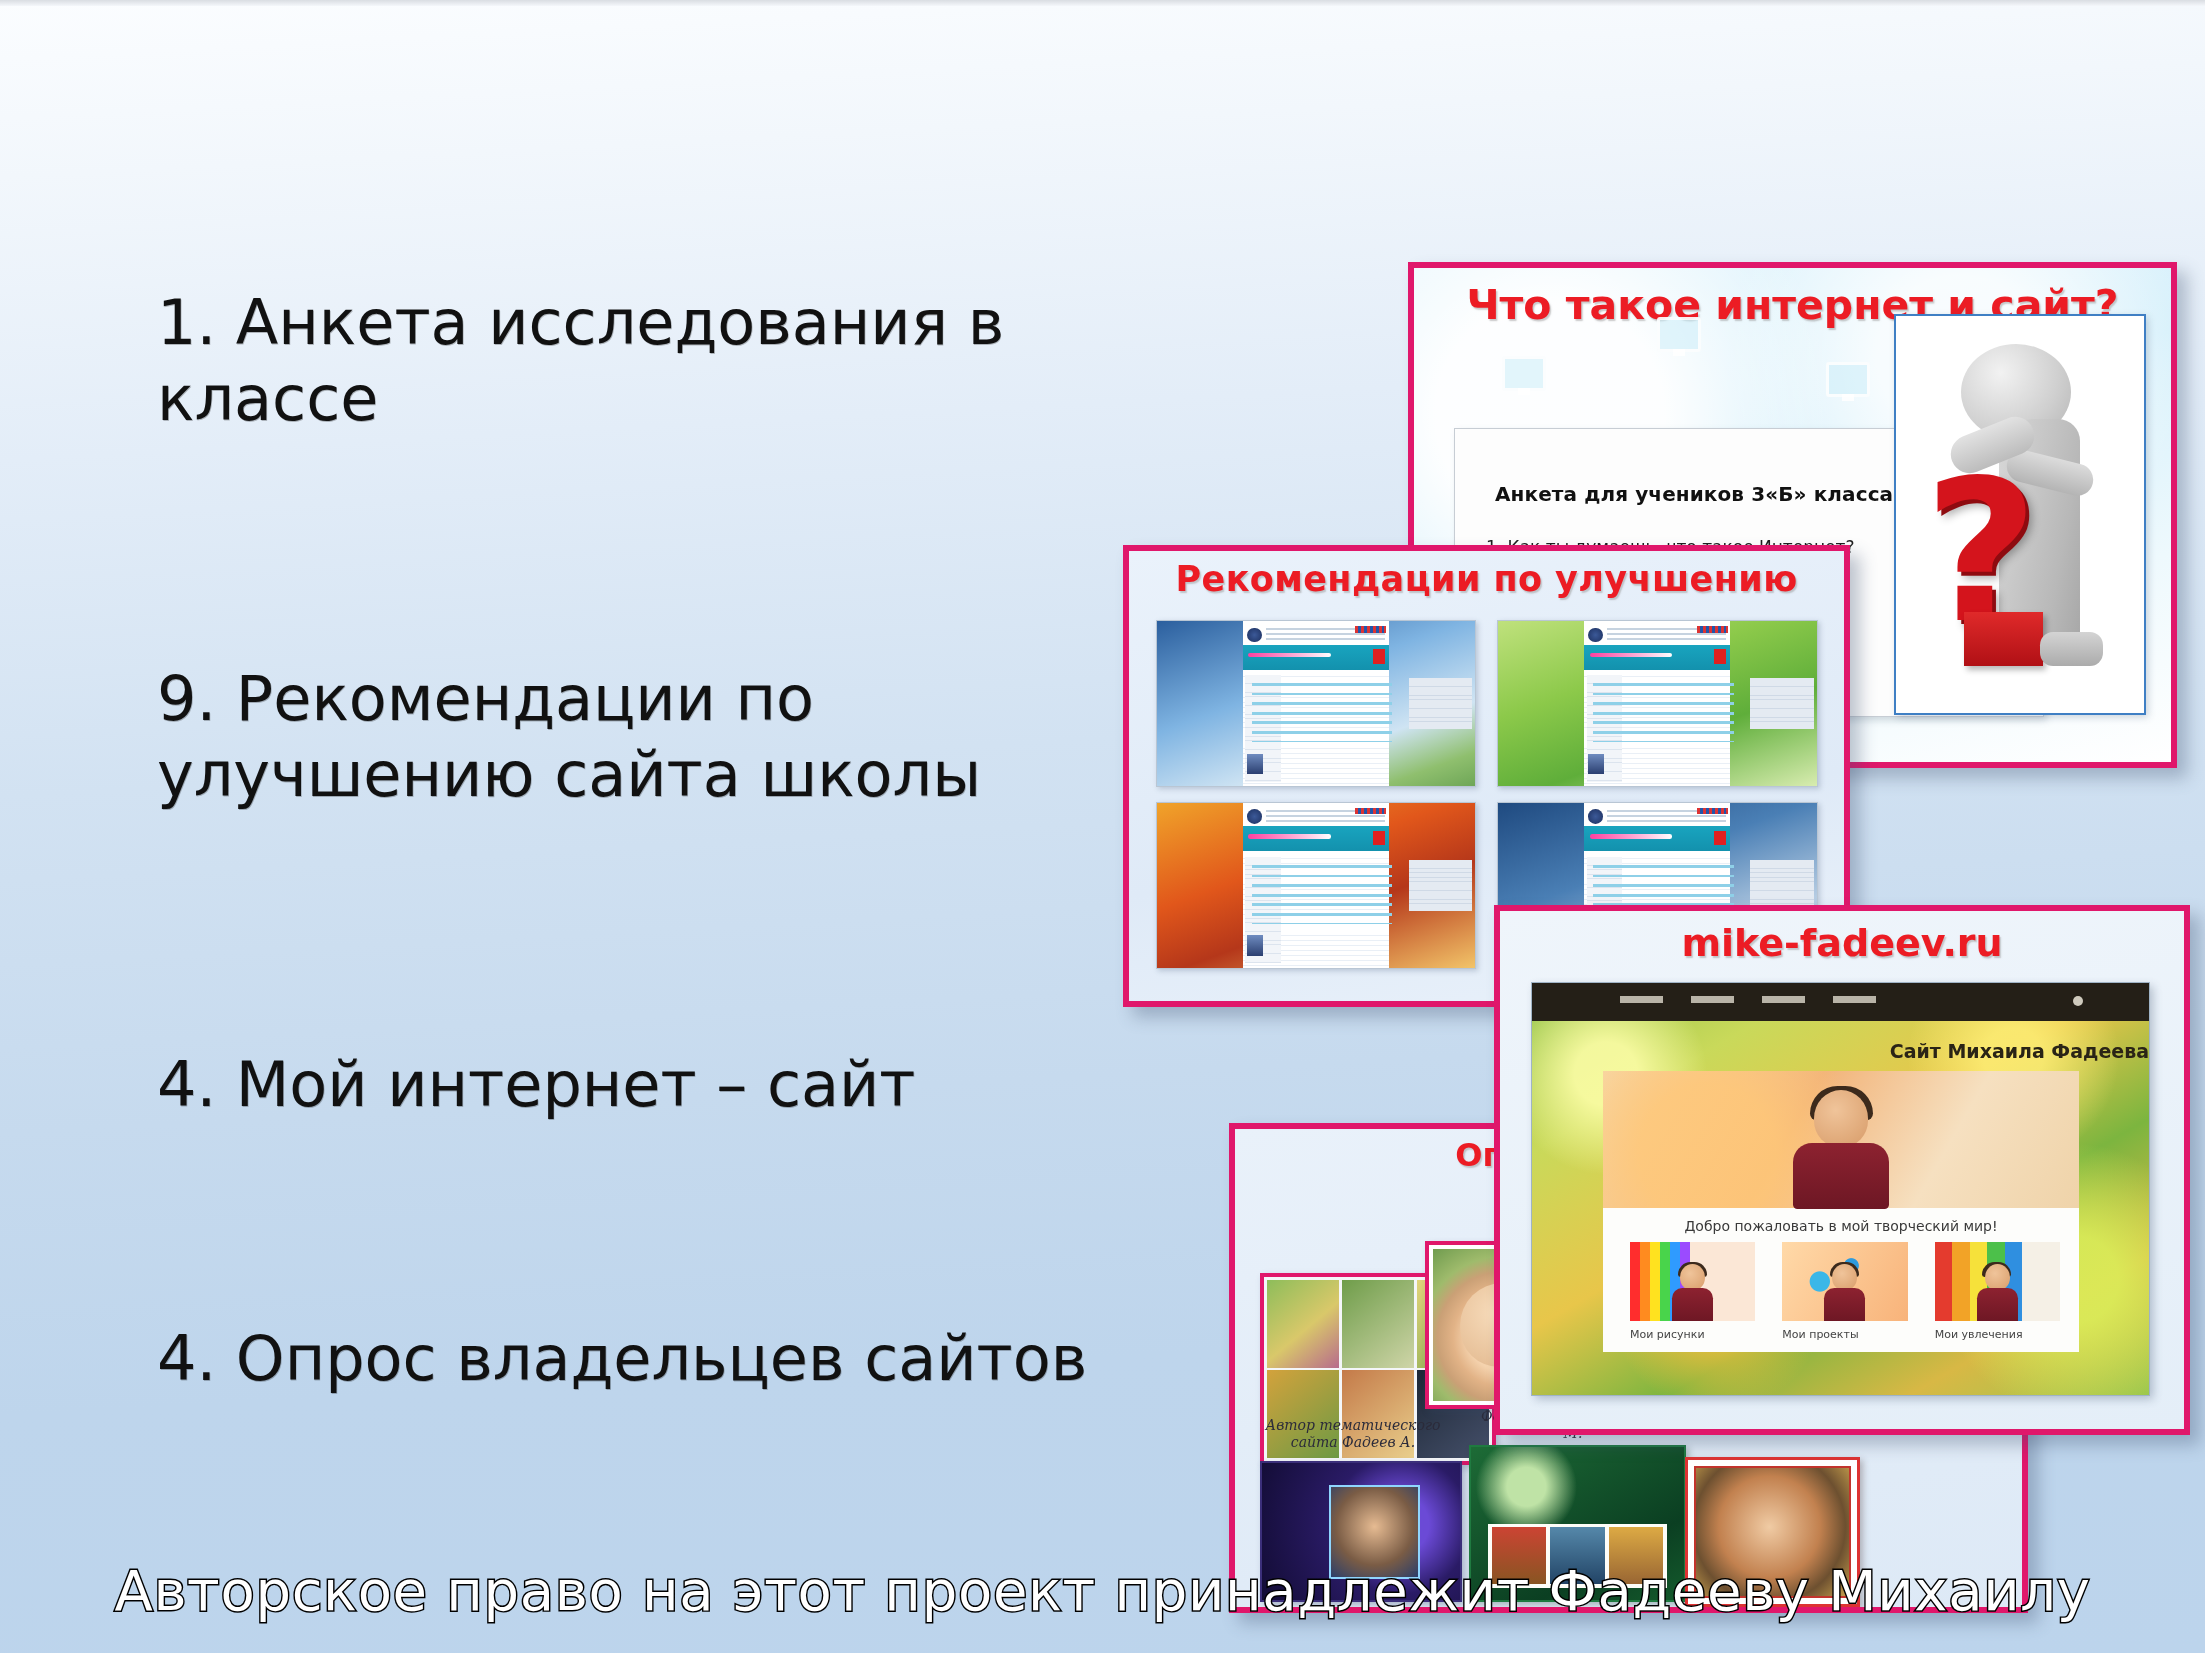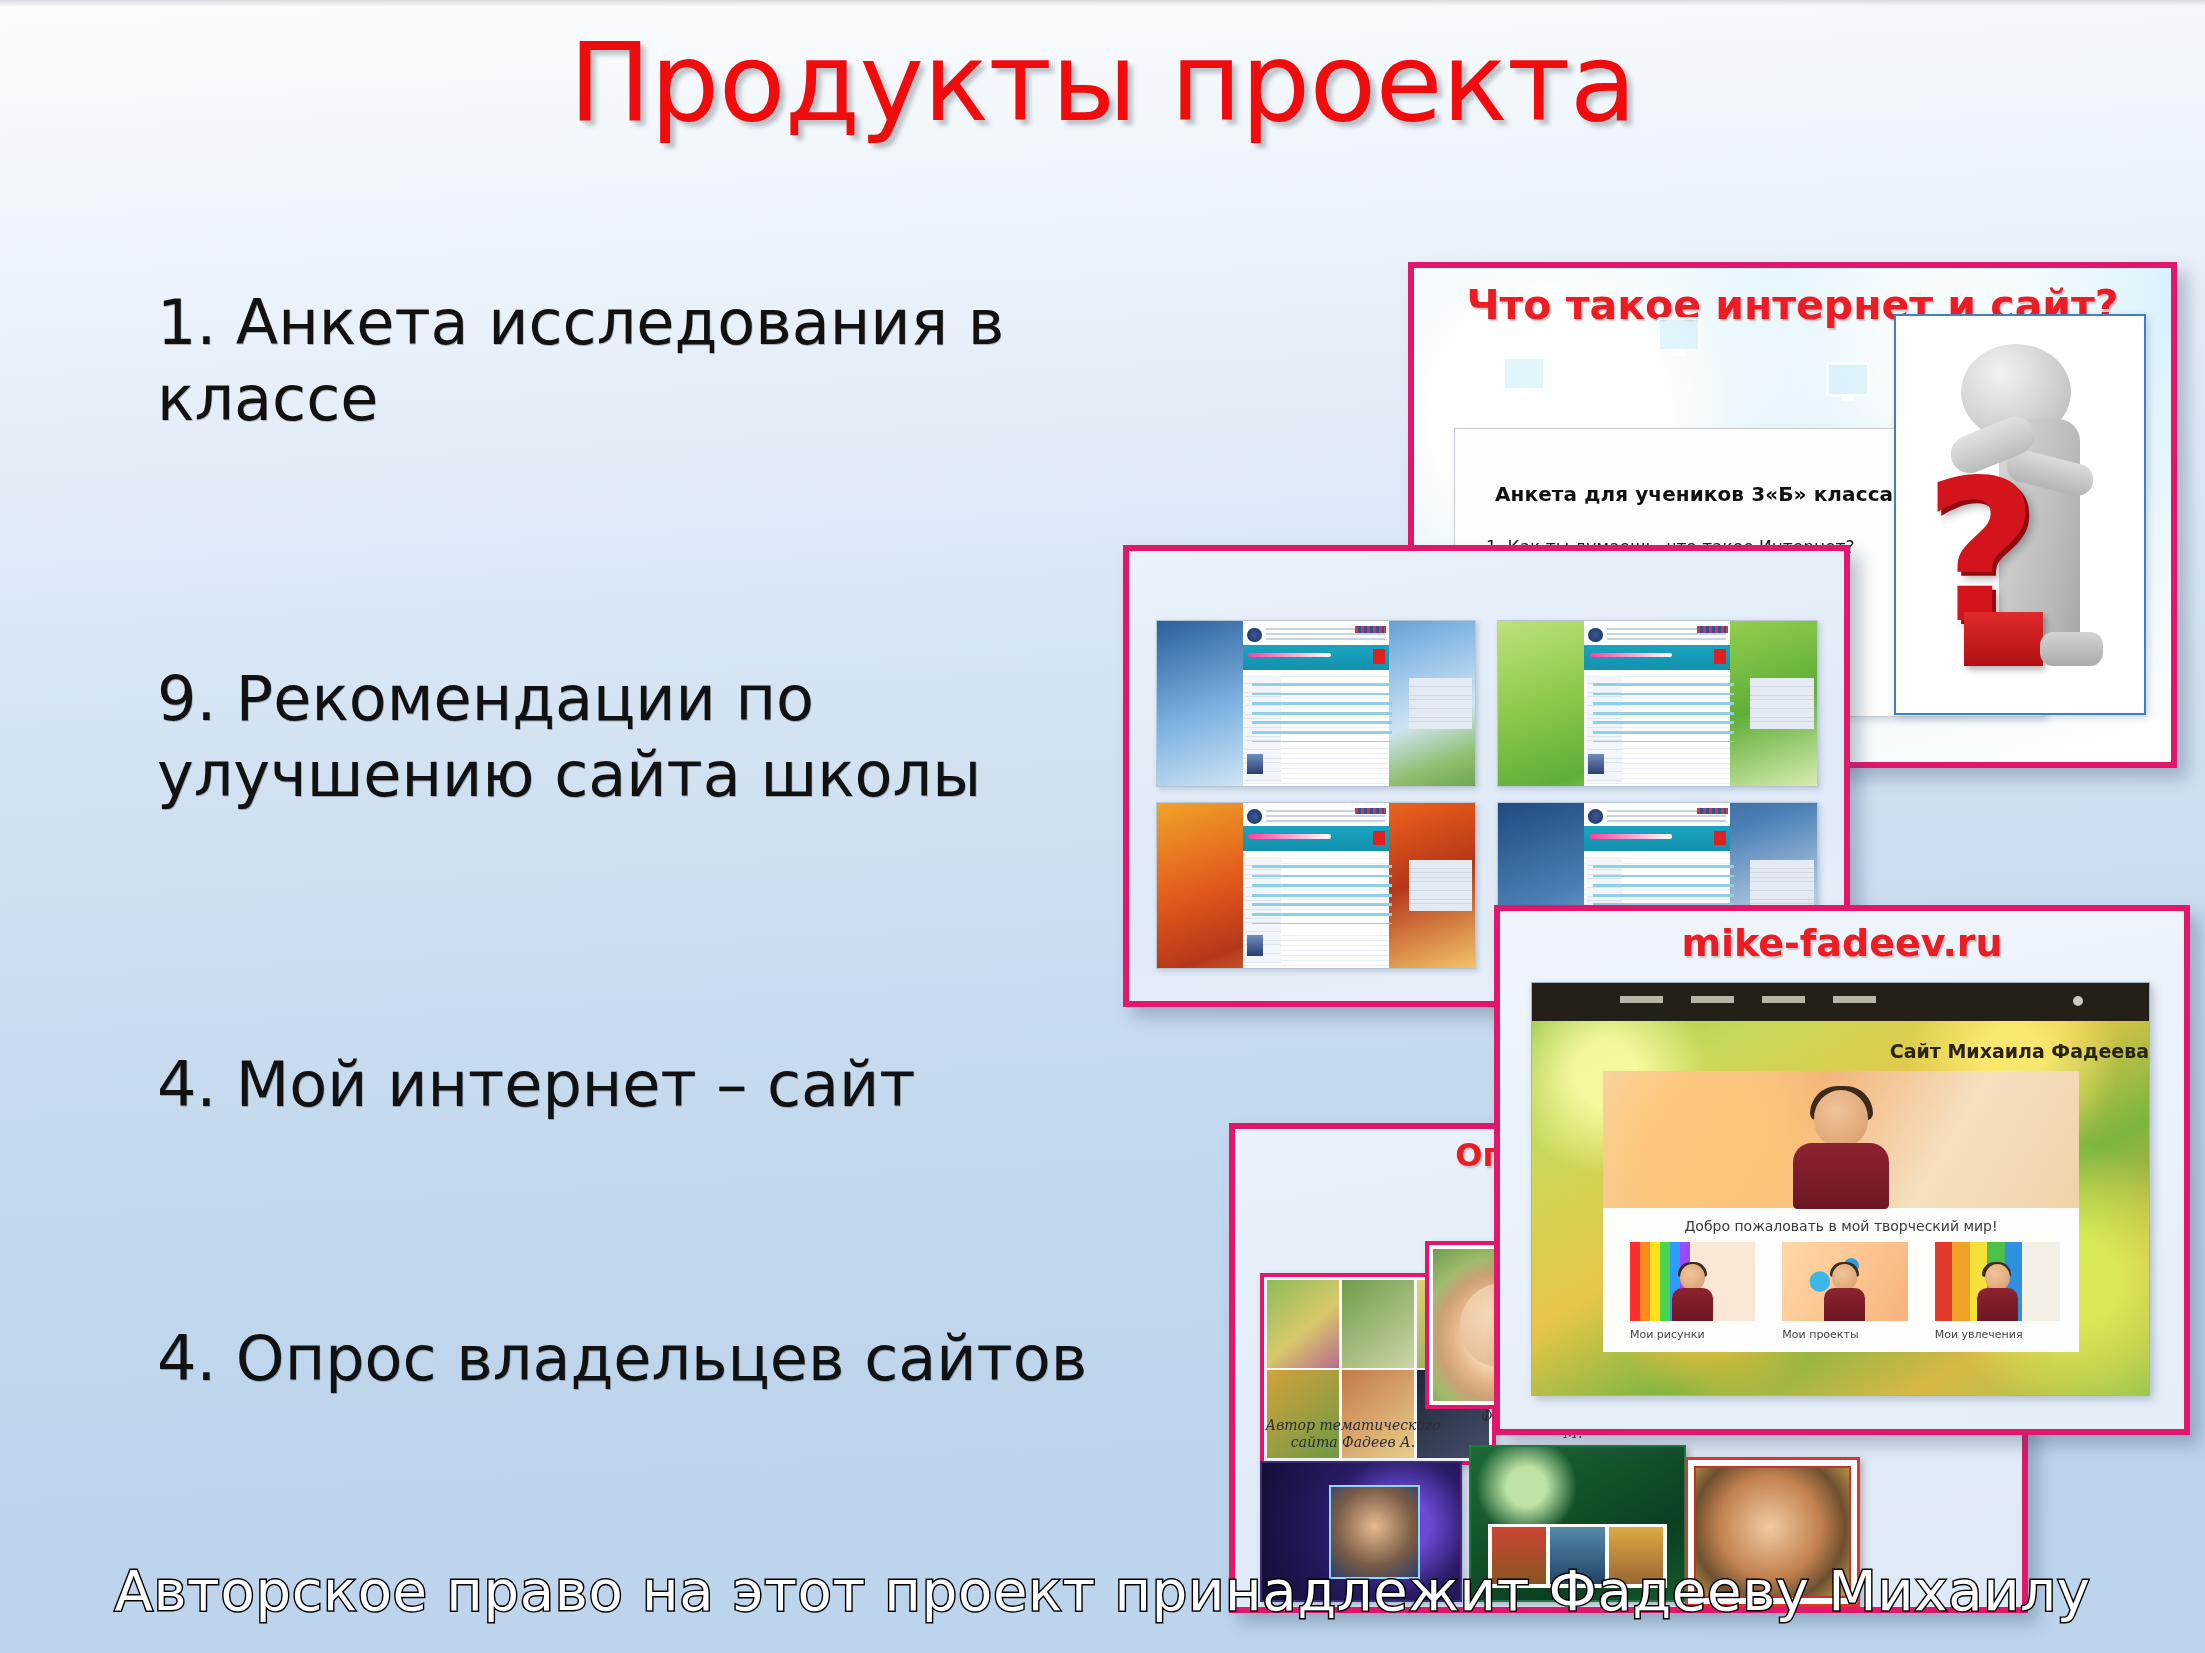--- a/index.html
+++ b/index.html
@@ -251,21 +251,20 @@
   .z1{z-index:3;}
   .z2{z-index:4;}
   .z3{z-index:6;}
   .z4{z-index:5;}
 </style>
 </head>
 <body>
 
 <div class="slide">
 
-  <div class="title">Продукты проекта</div>
 
   <div class="list">
     <div class="list-item li1">1. Анкета исследования в классе</div>
     <div class="list-item li2">9. Рекомендации по улучшению сайта школы</div>
     <div class="list-item li3">4. Мой интернет – сайт</div>
     <div class="list-item li4">4. Опрос владельцев сайтов</div>
   </div>
 
   <div class="card z1" id="card1">
     <div class="c1-watermarks">
@@ -289,20 +288,21 @@
         <div class="arm2"></div>
         <div class="qmark">?</div>
         <div class="arm"></div>
         <div class="base"></div>
         <div class="foot"></div>
       </div>
     </div>
   </div>
 
   <div class="card z2" id="card2">
+    <div class="card-title">Рекомендации по улучшению</div>
     <div class="shots">
       <div class="shot s-win">
         <div class="bg"></div>
           <div class="page">
             <div class="phead">
               <div class="plogo"></div>
               <div class="plines"></div>
               <div class="pflag"></div>
             </div>
             <div class="pnav"></div>

